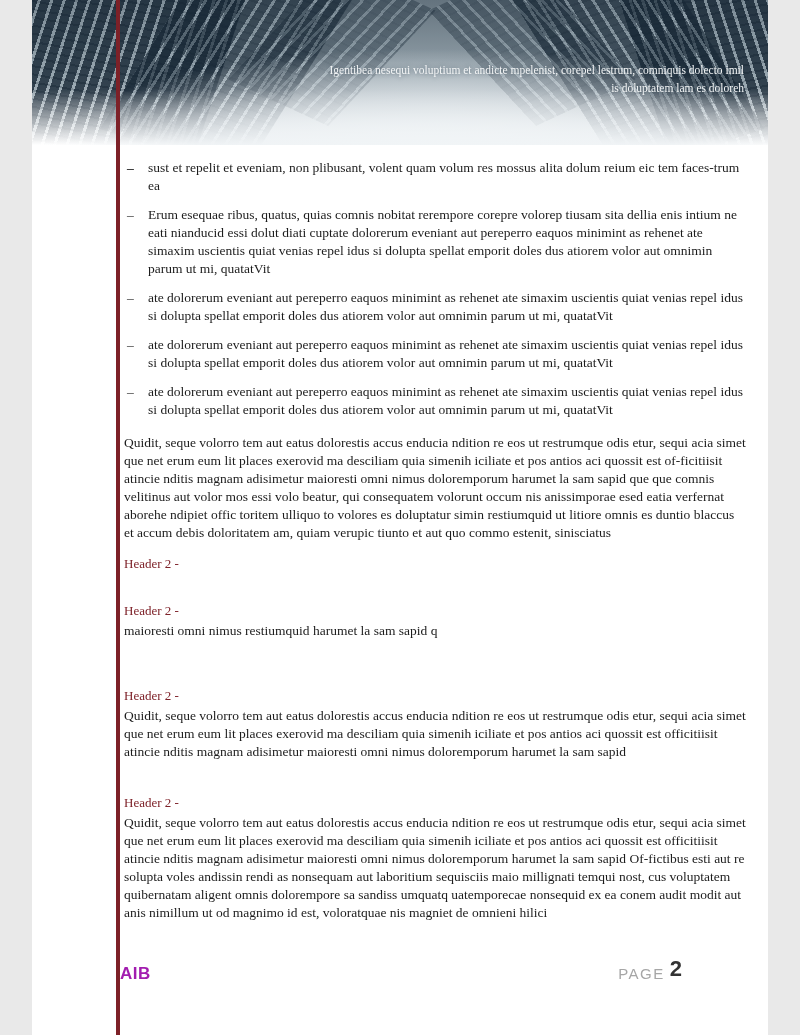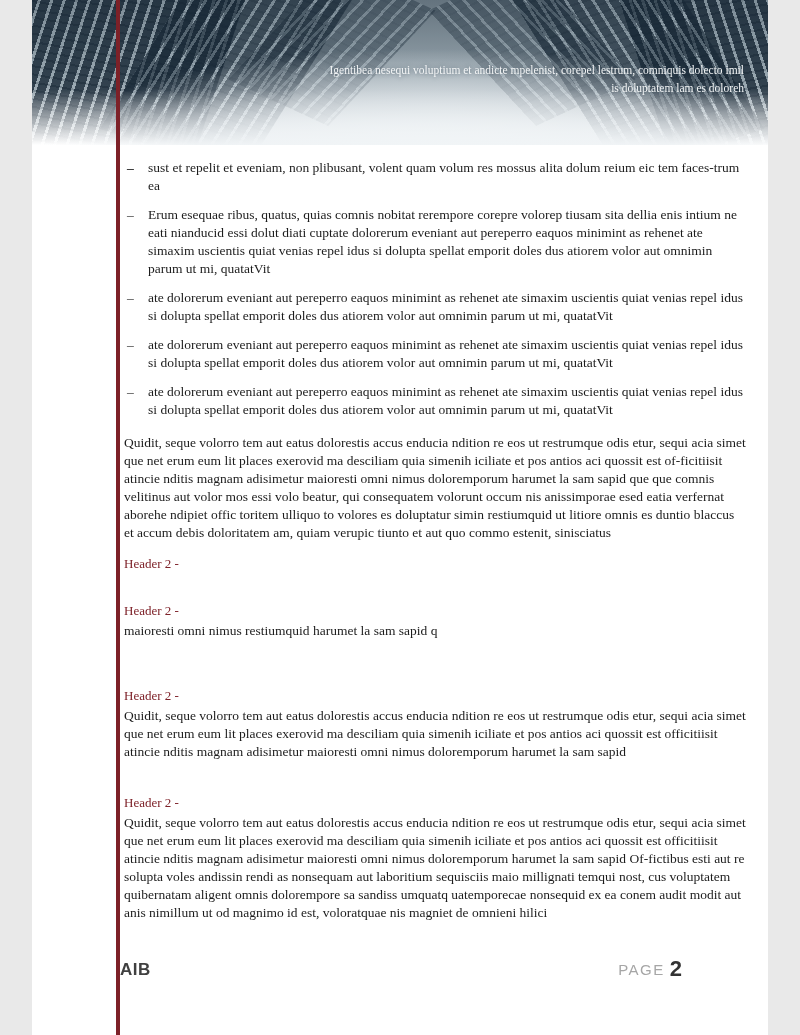--- a/index.html
+++ b/index.html
@@ -71,22 +71,22 @@
   .sec-1 { margin-top:29px; }
   .sec-2 { margin-top:47px; }
   .sec-3 { margin-top:33px; }
 
   
   .footer {
     position:absolute; left:88px; right:86px; top:956px;
     display:flex; justify-content:space-between; align-items:baseline;
     font-family:"Liberation Sans", sans-serif;
   }
-  .logo { color:#404040; font-weight:bold; font-size:17px; letter-spacing:0.5px; }
-  .pageno { display:flex; align-items:center; }
+  .logo { color:#a21caf; font-weight:bold; font-size:17px; letter-spacing:0.5px; }
+  .pageno { display:flex; align-items:flex-end; }
   .pword { color:#a6a6a6; font-size:15px; letter-spacing:1.5px; }
   .pnum  { color:#333333; font-weight:bold; font-size:22px; margin-left:5px; }
 </style>
 </head>
 <body>
 
 <div class="page">
 
   <div class="left-rule"></div>
 

